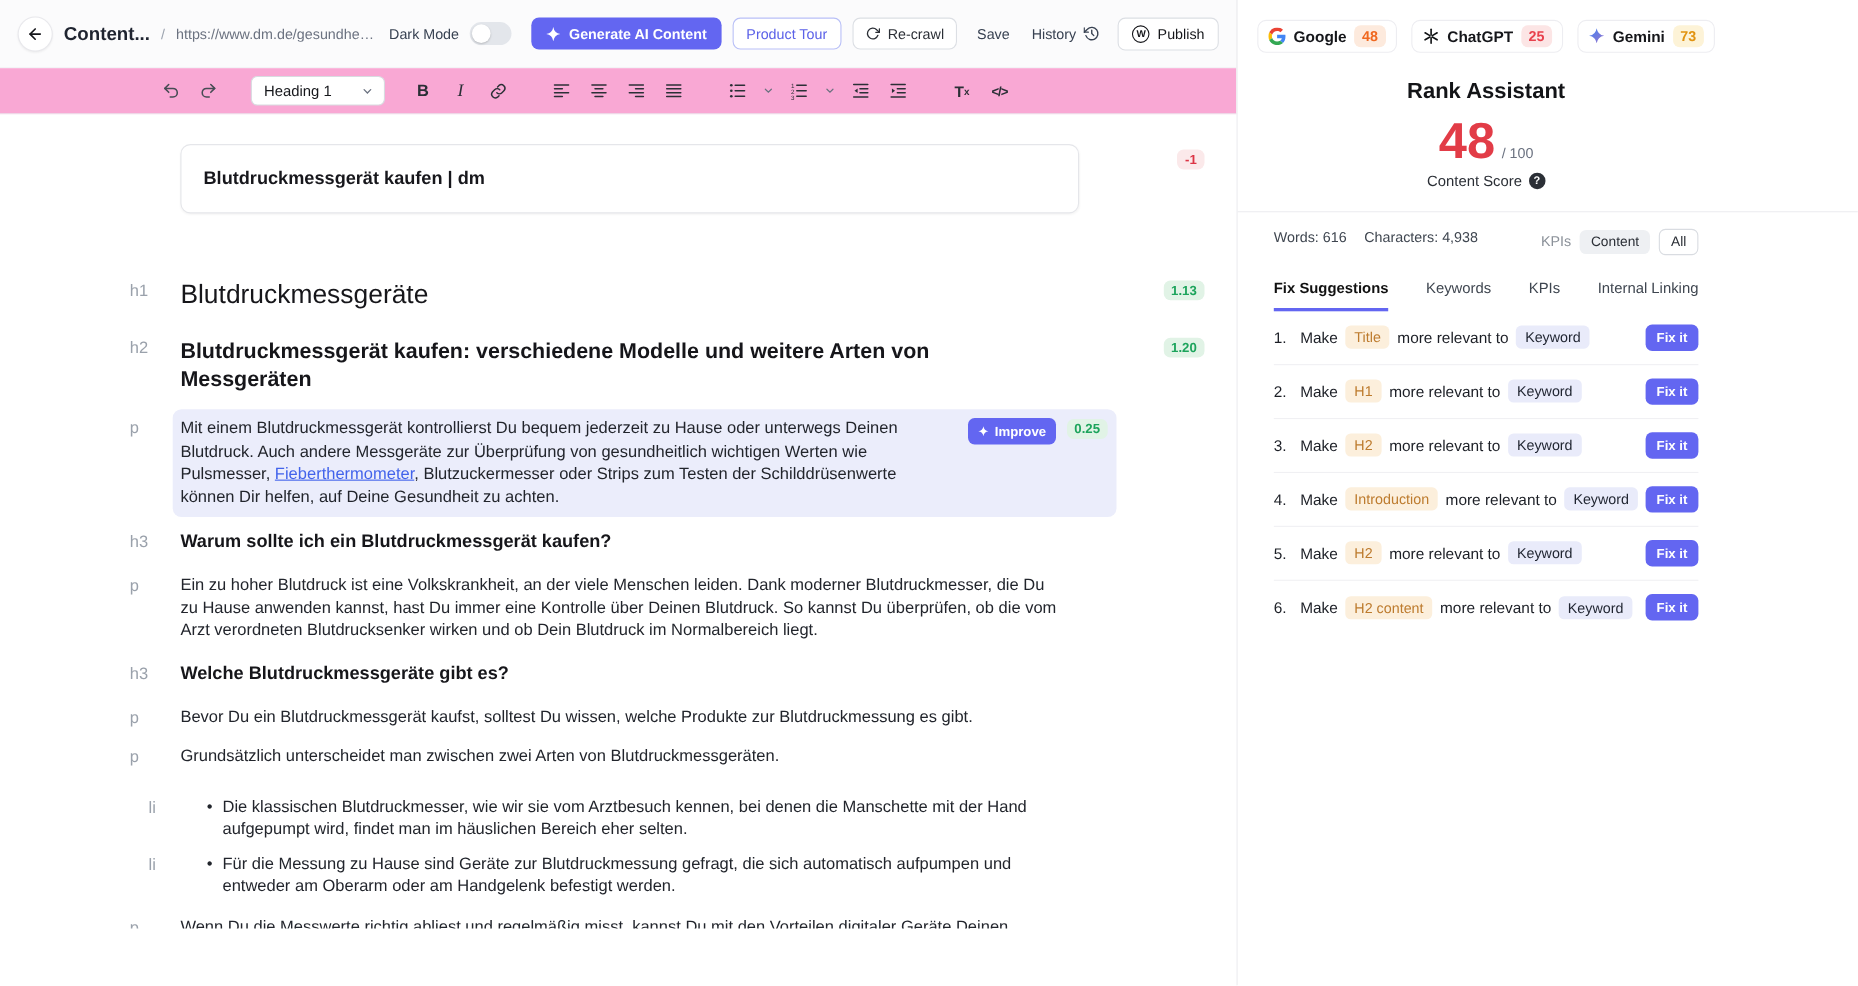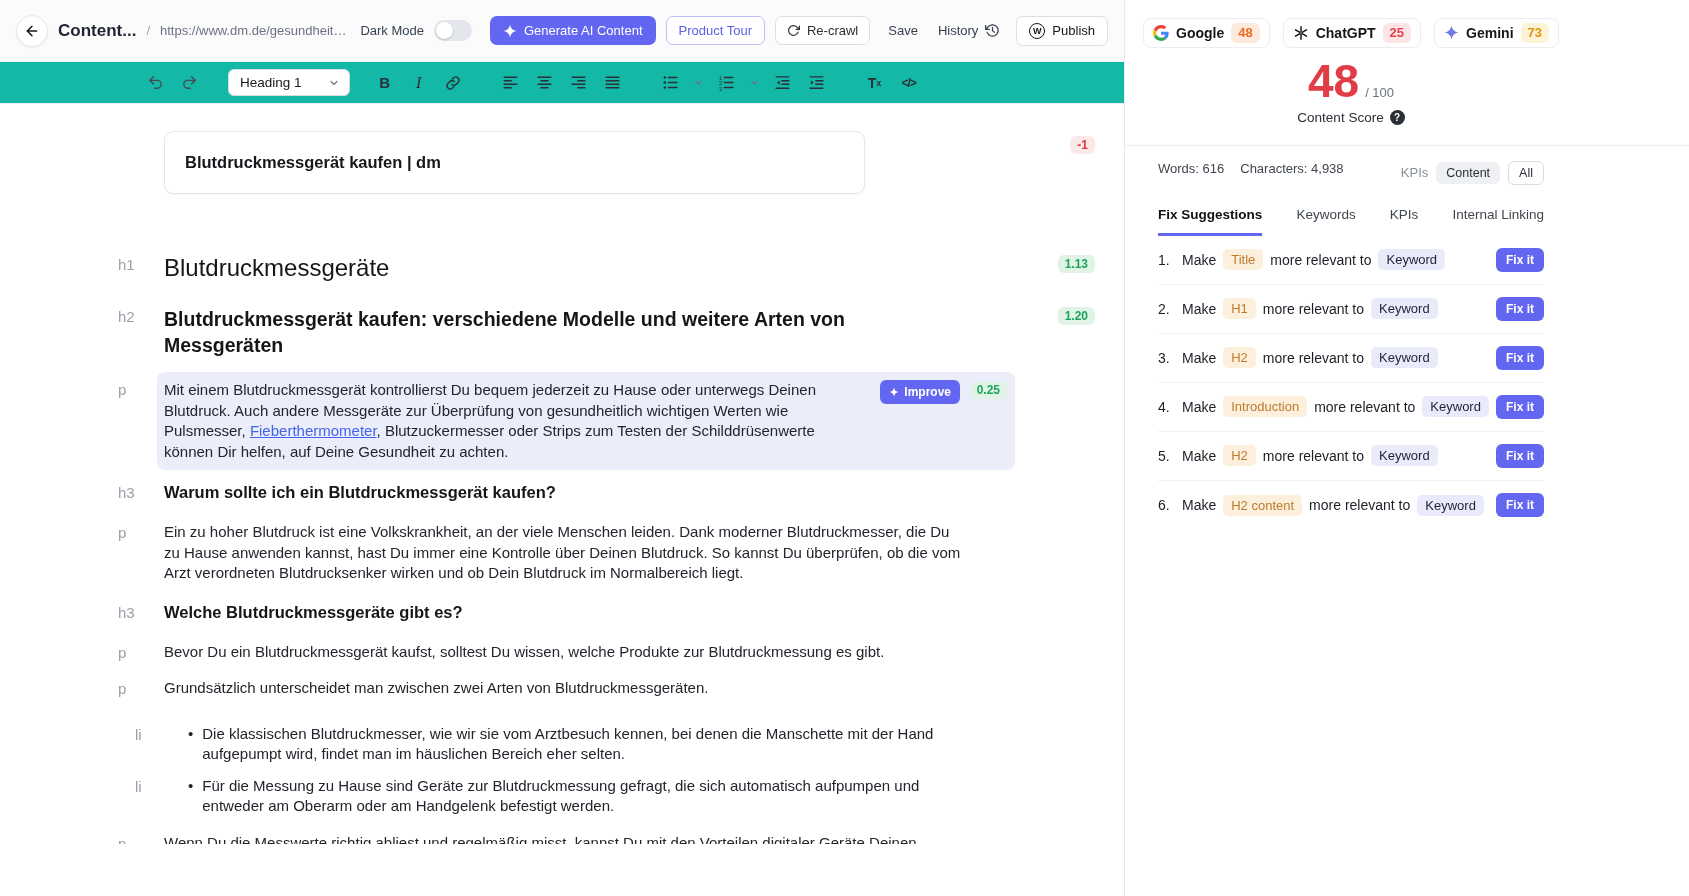--- a/index.html
+++ b/index.html
@@ -15,30 +15,30 @@
   .back-btn{width:32px;height:32px;border-radius:50%;background:#fff;border:1px solid #e8e8ec;
     box-shadow:0 1px 2px rgba(0,0,0,.06);display:flex;align-items:center;justify-content:center;cursor:pointer;flex:none}
   .crumb{font-size:17px;color:#1f2430;font-weight:600}
   .crumb-sep{font-size:13px;color:#9ca3af}
   .url{font-size:13px;color:#6b7280;flex:0 1 335px;min-width:60px;overflow:hidden;text-overflow:ellipsis}
   .dm-label{font-size:13px;color:#374151;margin-left:2px}
   .toggle{width:38px;height:21px;border-radius:11px;background:#e3e6eb;position:relative;flex:none;cursor:pointer}
   .toggle .knob{position:absolute;top:2px;left:2px;width:17px;height:17px;border-radius:50%;background:#fff;
     box-shadow:0 1px 2px rgba(0,0,0,.2)}
   .btn{display:flex;align-items:center;gap:7px;font-size:13px;border-radius:7px;cursor:pointer;flex:none;border:none;background:none}
-  .btn-gen{background:#6366f1;color:#fff;padding:7px 13px;font-weight:400;margin-left:8px}
+  .btn-gen{background:#6366f1;color:#fff;padding:7px 13px;font-weight:700;margin-left:8px}
   .btn-tour{border:1px solid #b9c0f7;color:#5b61e8;background:#fff;padding:6px 12px}
   .btn-crawl{border:1px solid #dcdfe4;color:#2b2f36;background:#fff;padding:6px 11px}
   .btn-text{color:#374151;padding:6px 2px;margin-left:6px}
   .btn-publish{border:1px solid #dcdfe4;color:#15161a;background:#fff;padding:6px 12px;margin-left:4px}
   .wp-circle{width:16px;height:16px;border:1.5px solid #15161a;border-radius:50%;display:flex;align-items:center;
     justify-content:center;font-size:9px;font-weight:700;color:#15161a}
 
   
-  .toolbar{height:42px;flex:none;display:flex;align-items:center;gap:8px;background:#14b8a6;
+  .toolbar{height:42px;flex:none;display:flex;align-items:center;gap:8px;background:#f9a8d4;
     border-bottom:1px solid #ececf0;padding-left:142px}
   .tb-btn{width:26px;height:26px;display:flex;align-items:center;justify-content:center;border-radius:5px;
     color:#2b2f36;cursor:pointer;flex:none}
   .tb-bold{font-weight:800;font-size:15px}
   .tb-italic{font-style:italic;font-family:"Liberation Serif",serif;font-size:16px}
   .tb-code{font-size:12px;font-weight:700;letter-spacing:-1px}
   .tb-tx{font-size:14px;font-weight:600}
   .tb-tx sub{font-size:9px}
   .heading-select{display:flex;align-items:center;gap:26px;border:1px solid #d8dbe0;border-radius:6px;
     background:#fff;padding:5px 9px 5px 11px;font-size:13.5px;color:#15161a;margin:0 14px 0 18px;cursor:pointer;flex:none}
@@ -49,21 +49,21 @@
   .block{display:flex;position:relative}
   .gutter{width:46px;flex:none;color:#9aa1ab;font-size:15px;padding-top:2px}
   .gutter.indent{padding-left:17px}
   .bmain{width:800px;flex:none}
   .bmain.wide{width:944px}
   .badge{font-size:12px;font-weight:600;padding:3px 7px;border-radius:6px;line-height:1}
   .badge-green{background:#e1f3e6;color:#1da45c}
   .badge-red{background:#fbe9ea;color:#dc3545}
   .badge-abs{position:absolute;right:29px;top:1px}
 
-  .title-card{width:701px;border:1px solid #e5e6ea;border-radius:9px;background:#fff;box-shadow:0 1px 2px rgba(0,0,0,.04)}
+  .title-card{width:817px;border:1px solid #e5e6ea;border-radius:9px;background:#fff;box-shadow:0 1px 2px rgba(0,0,0,.04)}
   .title-card-text{padding:21px 20px;font-size:16.5px;font-weight:700;color:#17171c}
   .title-card-footer{border-top:1px solid #ececf0;background:#f7f7f8;border-radius:0 0 9px 9px;
     padding:11px 20px;font-size:13px;color:#8d939c}
 
   .t-h1{font-size:24px;font-weight:400;color:#16161a;line-height:28px}
   .t-h2{font-size:19.5px;font-weight:700;color:#16161a;line-height:26px}
   .t-h3{font-size:16.5px;font-weight:700;color:#16161a;line-height:20px}
   .t-p{font-size:15px;color:#22252c;line-height:20.5px}
   .mb-card{margin-bottom:60px}.mb-24{margin-bottom:24px}.mb-20{margin-bottom:20px}
   .mb-18{margin-bottom:18px}.mb-14{margin-bottom:14px}.mb-12{margin-bottom:12px}
@@ -457,20 +457,21 @@
                   </linearGradient>
                 </defs>
                 <path fill="url(#gemg)" d="M12 1 Q13.5 10.5 23 12 Q13.5 13.5 12 23 Q10.5 13.5 1 12 Q10.5 10.5 12 1 Z"></path>
               </svg>
           </span>
           <span class="engine-name">Gemini</span>
           <span class="engine-score score-gemini">73</span>
         </div>
       </div>
 
+      <div class="ra-title">Rank Assistant</div>
 
       <div class="score-line">
         <span class="big-score">48</span>
         <span class="score-max">/ 100</span>
       </div>
       <div class="score-caption">
         <span>Content Score</span>
         <span class="help-icon">?</span>
       </div>
     </div>

